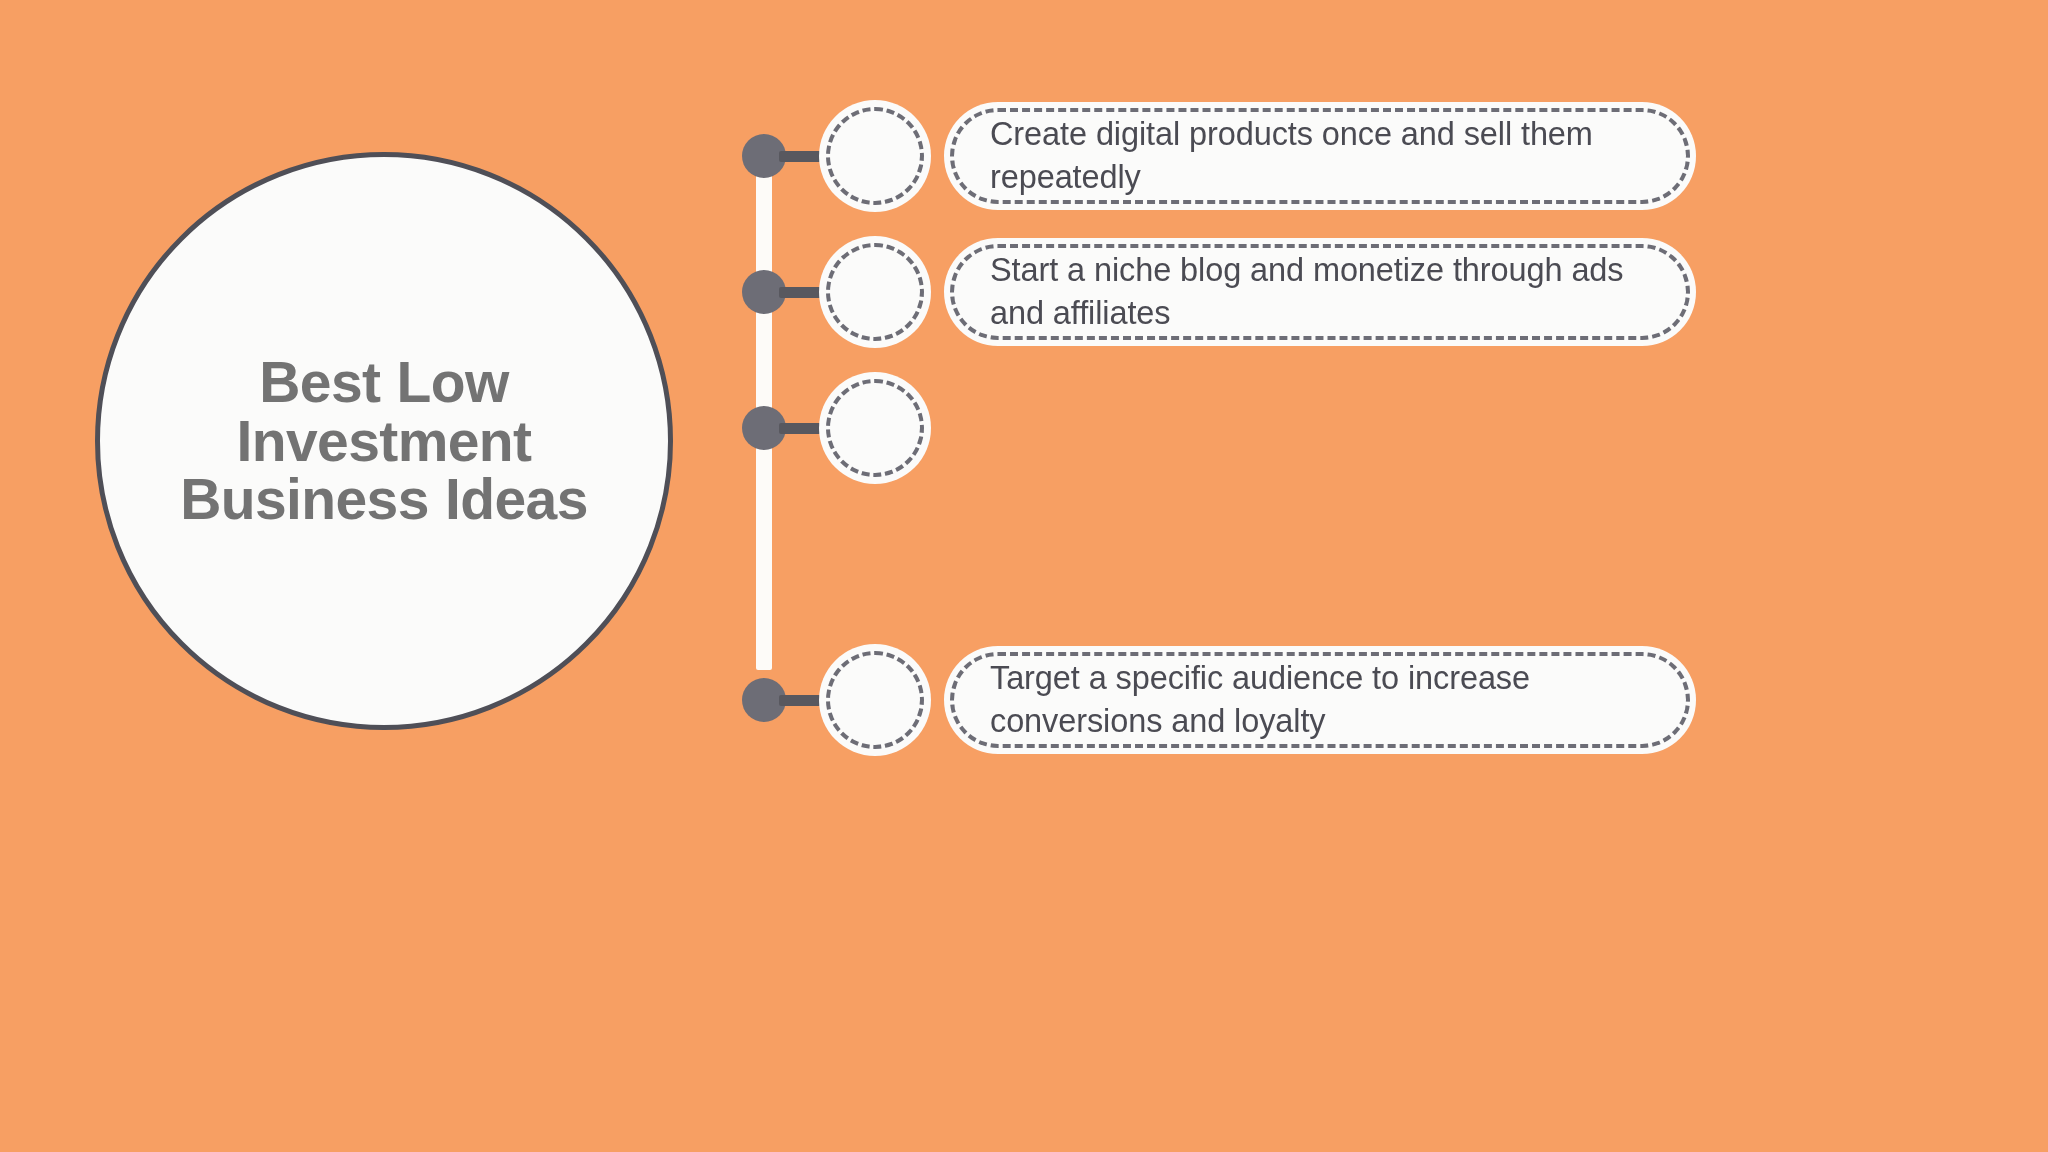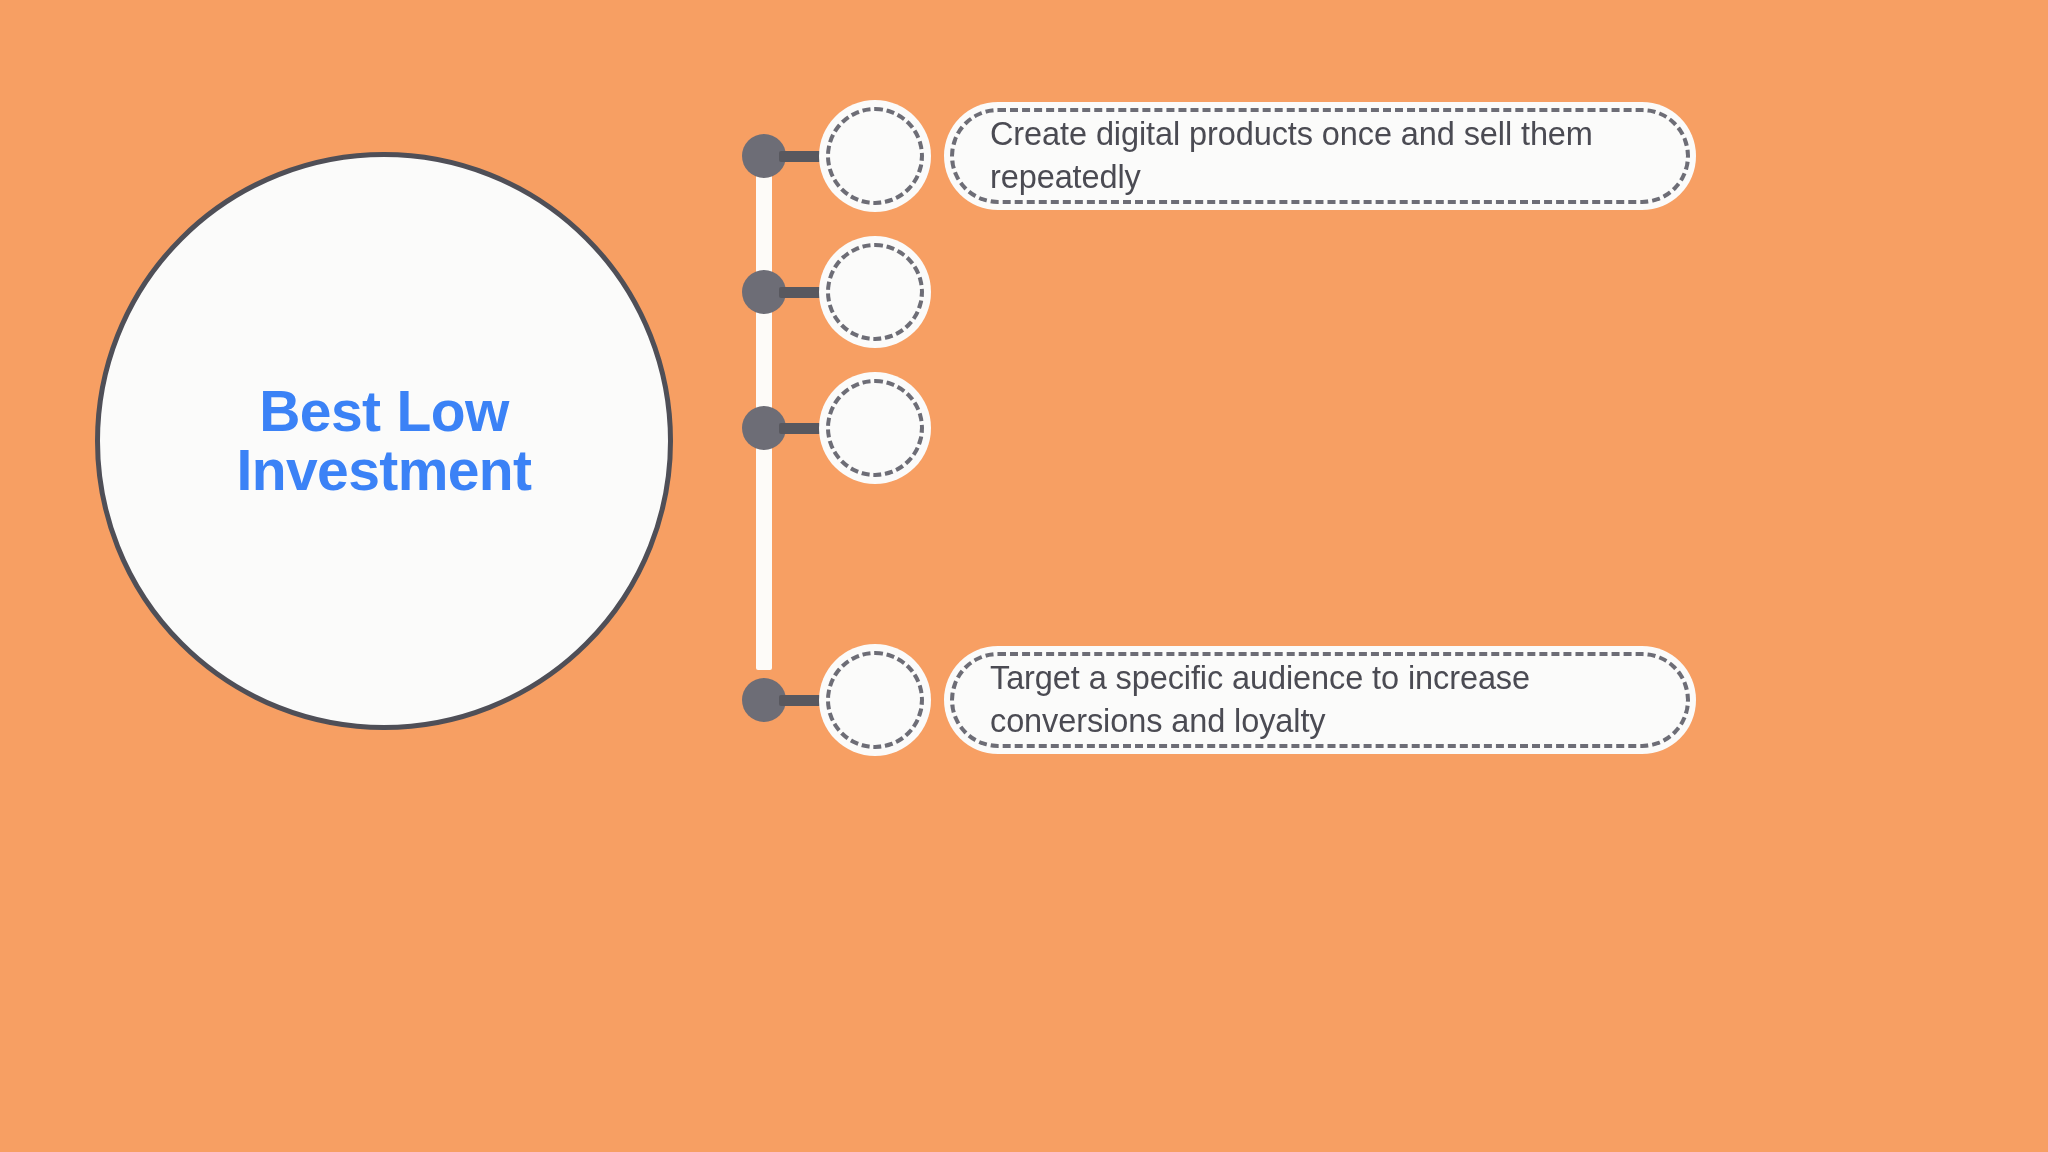--- a/index.html
+++ b/index.html
@@ -32,21 +32,21 @@
     background: #fbfbfa;
     border: 5px solid #4f4f57;
     box-sizing: border-box;
     display: flex;
     align-items: center;
     justify-content: center;
   }
   .hero-title {
     width: 470px;
     text-align: center;
-    color: #3b82f6;
+    color: #737373;
     font-weight: bold;
     font-size: 57px;
     line-height: 1.03;
     letter-spacing: -0.6px;
     word-spacing: 1px;
   }
 
   
   .timeline {
     position: absolute;
@@ -157,20 +157,21 @@
 </style>
 </head>
 <body>
 
 <div id="canvas">
 
   <div class="hero-circle">
     <div class="hero-title">
       <div>Best Low</div>
       <div>Investment</div>
+      <div>Business Ideas</div>
     </div>
   </div>
 
   <div class="timeline">
 
     <div class="spine"></div>
 
     <div class="row" style="top:0px;">
       <div class="knot"></div>
       <div class="stub"></div>
@@ -179,20 +180,25 @@
         <div class="pill-inner">
           <span class="pill-text">Create digital products once and sell them repeatedly</span>
         </div>
       </div>
     </div>
 
     <div class="row" style="top:136px;">
       <div class="knot"></div>
       <div class="stub"></div>
       <div class="dash-circle"></div>
+      <div class="pill">
+        <div class="pill-inner">
+          <span class="pill-text">Start a niche blog and monetize through ads and affiliates</span>
+        </div>
+      </div>
     </div>
 
     <div class="row" style="top:272px;">
       <div class="knot"></div>
       <div class="stub"></div>
       <div class="dash-circle"></div>
     </div>
 
 
     <div class="row" style="top:544px;">

